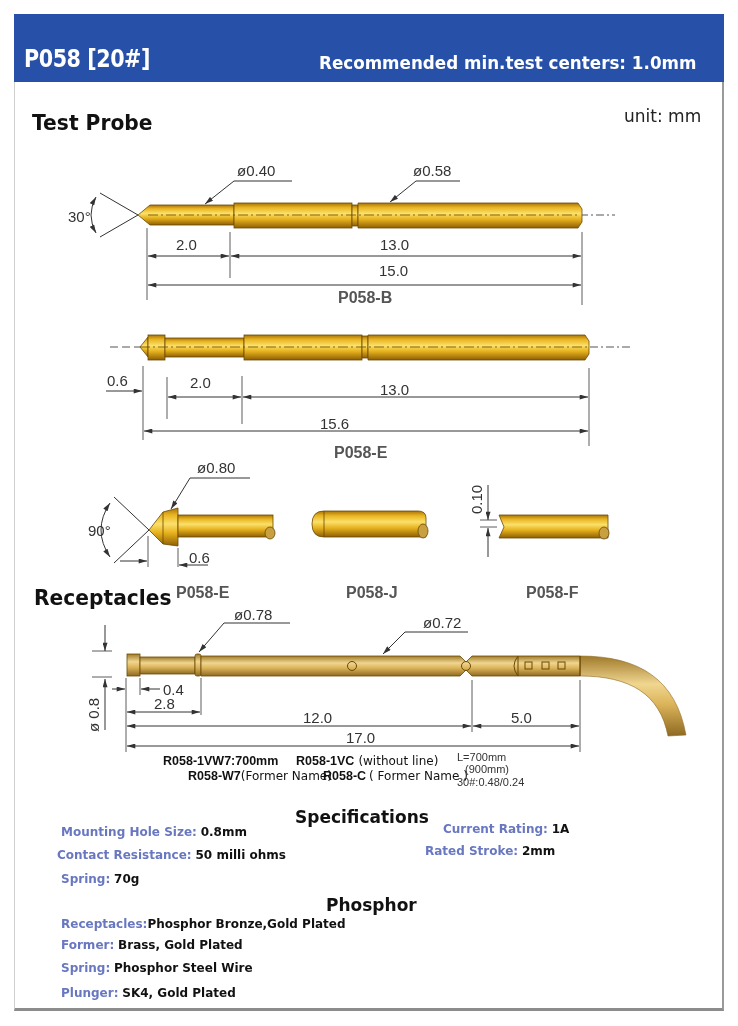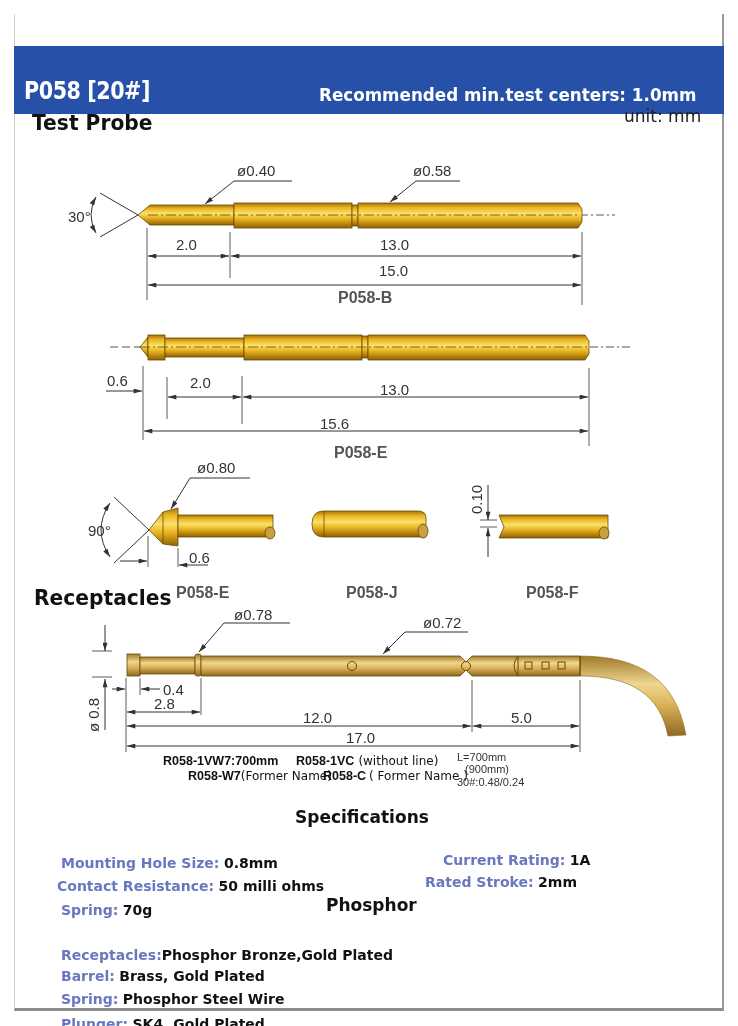--- a/index.html
+++ b/index.html
@@ -1,30 +1,30 @@
 <!DOCTYPE html>
 <html><head>
 <meta charset="utf-8">
 <style>
   html, body { margin: 0; padding: 0; background: #ffffff; }
   body { width: 738px; height: 1026px; position: relative; overflow: hidden; font-family: "DejaVu Sans", sans-serif; }
   .frame { position: absolute; left: 14px; top: 14px; width: 710px; height: 997px; background: #fff; border-right: 2px solid #9a9a9a; border-bottom: 3px solid #8c8c8c; border-left: 1px solid #d0d0d0; box-sizing: border-box; }
-  .header { position: absolute; left: 14px; top: 14px; width: 710px; height: 68px; background: #2750a8; overflow: hidden; margin-top: 32px; }
+  .header { position: absolute; left: 14px; top: 14px; width: 710px; height: 68px; background: #2750a8; overflow: hidden; }
   .header .model { position: absolute; left: 10px; top: 30px; color: #fff; font: bold 25px "DejaVu Sans Condensed", "DejaVu Sans", sans-serif; letter-spacing: -0.5px; transform: scaleX(0.92); transform-origin: left; }
   .header .centers { position: absolute; left: 305px; top: 38px; color: #fff; font: bold 18px "DejaVu Sans", sans-serif; white-space: nowrap; transform: scaleX(0.93); transform-origin: left; }
   .section-title { position: absolute; color: #111; font: bold 22px "DejaVu Sans", sans-serif; transform: scaleX(0.92); transform-origin: left; }
   .unit { position: absolute; left: 624px; top: 106px; font: 17px "DejaVu Sans", sans-serif; color: #222; }
   svg.draw { position: absolute; left: 0; top: 0; }
   .dim { font-family: "Liberation Sans", sans-serif; font-size: 15px; fill: #333; }
   .lbl { font-family: "Liberation Sans", sans-serif; font-size: 16px; font-weight: bold; fill: #555; }
   .small { font-family: "Liberation Sans", sans-serif; font-size: 11px; fill: #333; }
   .pn { font-family: "Liberation Sans", sans-serif; font-size: 12.5px; font-weight: bold; fill: #111; }
   .pn-n { font-family: "DejaVu Sans", sans-serif; font-size: 12px; fill: #111; }
   .spec-title { position: absolute; font: bold 17px "DejaVu Sans", sans-serif; color: #111; margin-top: 8px; }
-  .row { position: absolute; font-size: 14px; white-space: nowrap; margin-top: 30px; }
+  .row { position: absolute; font-size: 12px; white-space: nowrap; }
   .row .k { color: #6877c0; font-family: "DejaVu Sans", sans-serif; font-weight: bold; }
   .row .v { color: #111; font-family: "DejaVu Sans", sans-serif; font-weight: bold; }
 </style>
 </head>
 <body>
 
 <div class="frame"></div>
 
 <div class="header">
   <div class="model">P058 [20#]</div>
@@ -203,15 +203,15 @@
 
 <div class="spec-title" style="left:295px; top:799px;">Specifications</div>
 <div class="row" style="left:61px; top:825px;"><span class="k">Mounting Hole Size:</span> <span class="v">0.8mm</span></div>
 <div class="row" style="left:57px; top:848px;"><span class="k">Contact Resistance:</span> <span class="v">50 milli ohms</span></div>
 <div class="row" style="left:61px; top:872px;"><span class="k">Spring:</span> <span class="v">70g</span></div>
 <div class="row" style="left:443px; top:822px;"><span class="k">Current Rating:</span> <span class="v">1A</span></div>
 <div class="row" style="left:425px; top:844px;"><span class="k">Rated Stroke:</span> <span class="v">2mm</span></div>
 
 <div class="spec-title" style="left:326px; top:887px;">Phosphor</div>
 <div class="row" style="left:61px; top:917px;"><span class="k">Receptacles:</span><span class="v">Phosphor Bronze,Gold Plated</span></div>
-<div class="row" style="left:61px; top:938px;"><span class="k">Barrel:</span> <span class="v">Brass, Gold Plated</span></div>
+<div class="row" style="left:61px; top:938px;"><span class="k">Former:</span> <span class="v">Brass, Gold Plated</span></div>
 <div class="row" style="left:61px; top:961px;"><span class="k">Spring:</span> <span class="v">Phosphor Steel Wire</span></div>
 <div class="row" style="left:61px; top:986px;"><span class="k">Plunger:</span> <span class="v">SK4, Gold Plated</span></div>
 
 </body></html>

